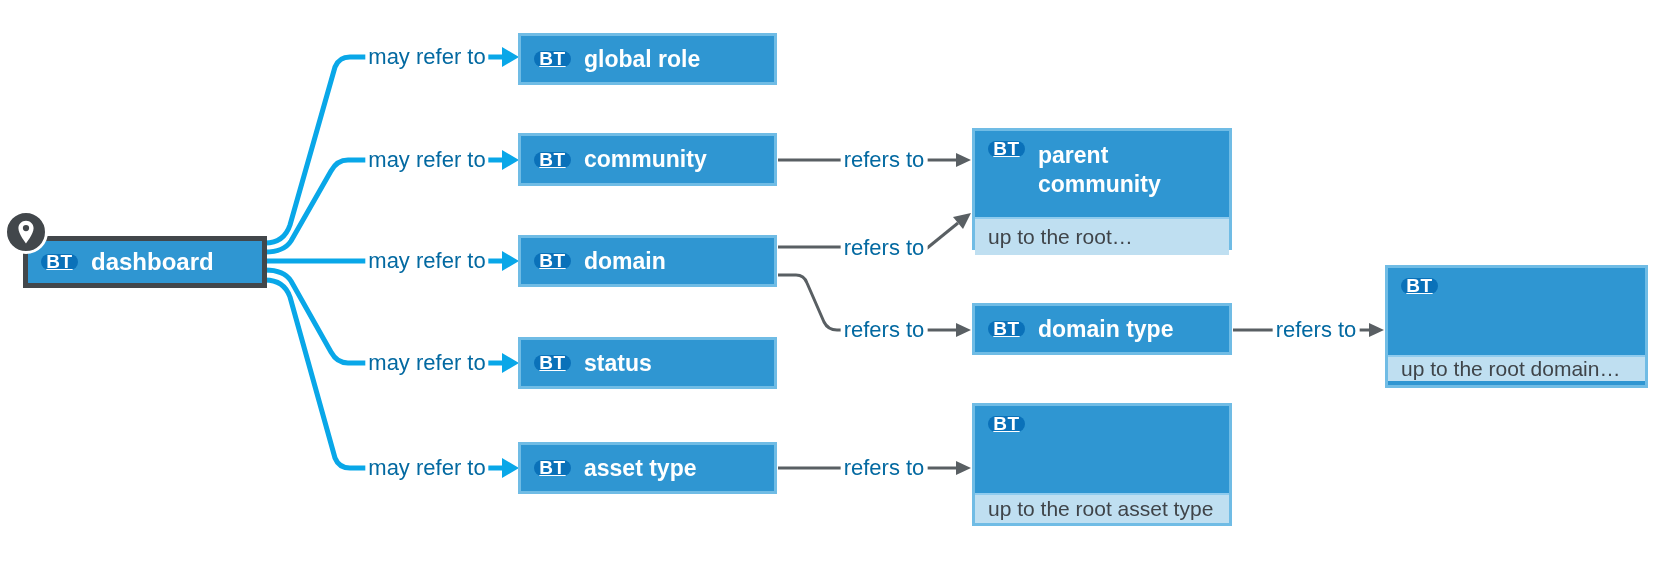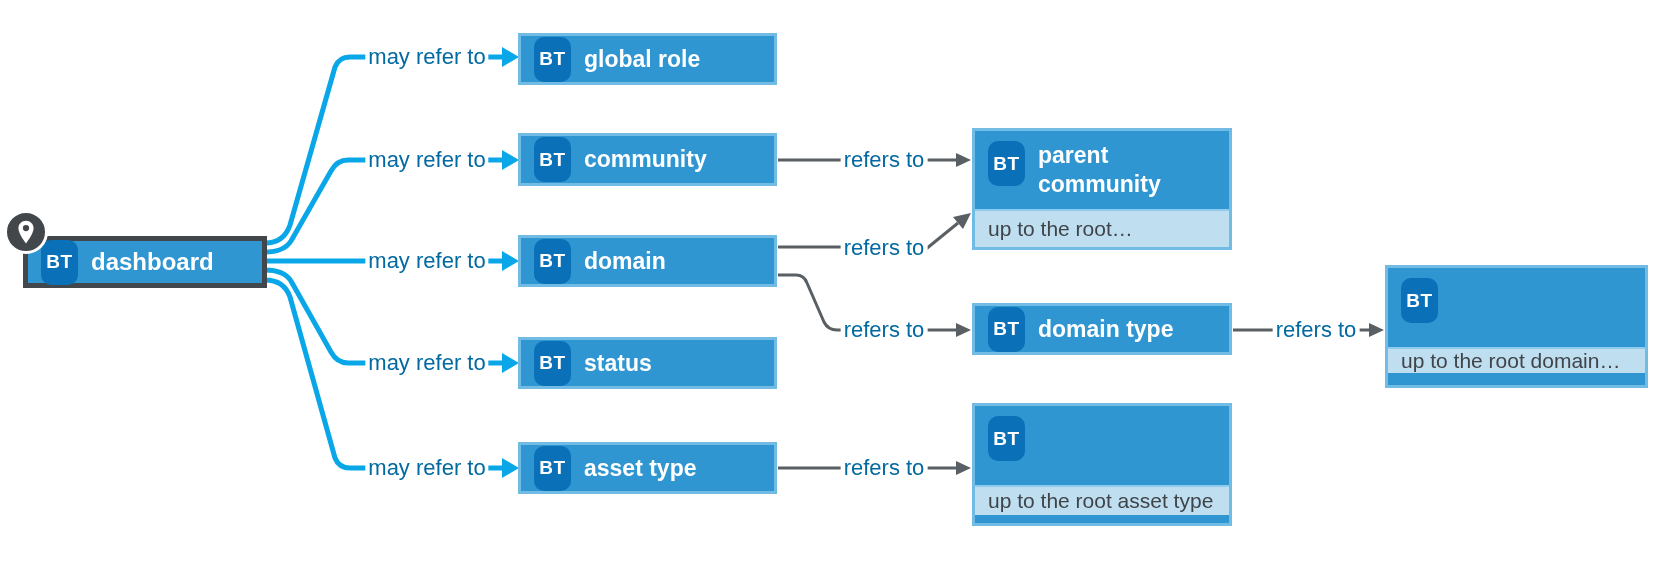--- a/index.html
+++ b/index.html
@@ -18,28 +18,28 @@
     background:#2F96D2;border:3px solid #70BCE5;
     display:flex;align-items:center;gap:13px;padding-left:13px;
     color:#ffffff;font-weight:bold;font-size:23px;
   }
   .node-group{background:#2F96D2;border:3px solid #70BCE5;}
   .node-group .hdr{
     display:flex;align-items:flex-start;gap:13px;padding:10px 6px 0 13px;
     color:#ffffff;font-weight:bold;font-size:23px;line-height:1.25;box-sizing:border-box;
   }
   .badge{
-    flex:0 0 auto;width:37px;height:45px;background:#0A71B9;border-radius:10px;
+    flex:0 0 auto;width:37px;height:16px;background:#0A71B9;border-radius:10px;
     display:flex;align-items:center;justify-content:center;
-    color:#ffffff;font-weight:bold;font-size:19px;letter-spacing:0.5px;
+    color:#ffffff;font-weight:bold;font-size:19px;letter-spacing:0.5px;text-decoration:underline;
   }
   .note{
     box-sizing:border-box;background:#BFDFF1;border-top:2px solid #8FCBEE;
     color:#3F4449;font-weight:normal;font-size:21px;
-    display:flex;align-items:center;padding-left:13px;
+    display:flex;align-items:center;padding-left:13px;margin-top:8px;
   }
   .root-node{
     position:absolute;box-sizing:border-box;background:#2F96D2;border:5px solid #42474B;
     display:flex;align-items:center;gap:13px;padding-left:13px;
     color:#ffffff;font-weight:bold;font-size:24px;
   }
   .pin-badge{
     position:absolute;left:4px;top:210px;width:44px;height:44px;border-radius:50%;
     background:#42474B;border:3px solid #ffffff;box-sizing:border-box;
     display:flex;align-items:center;justify-content:center;

